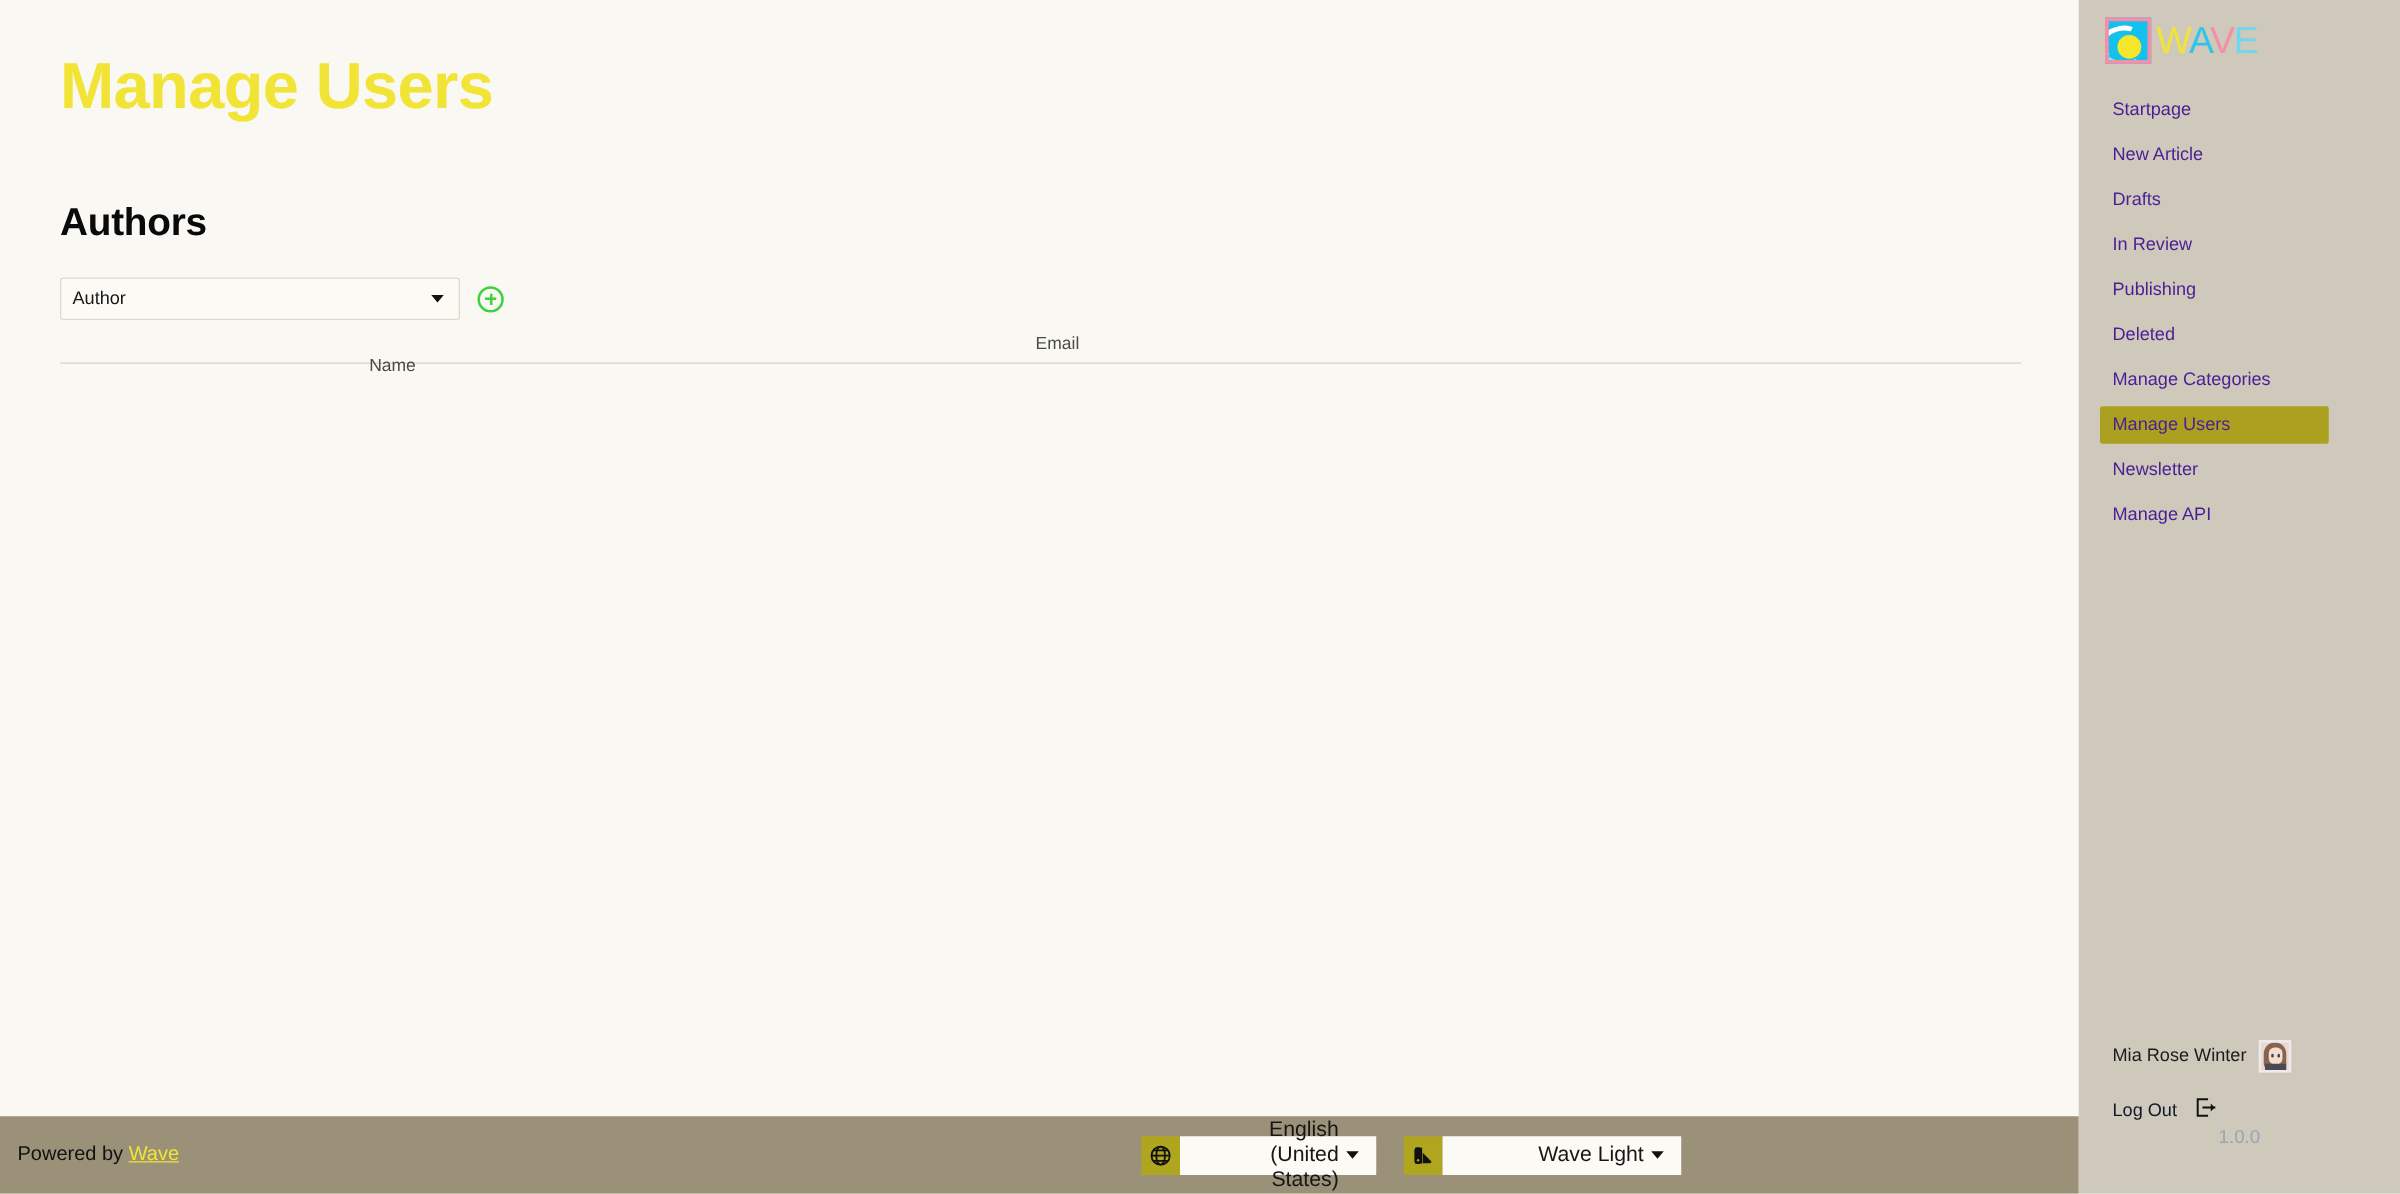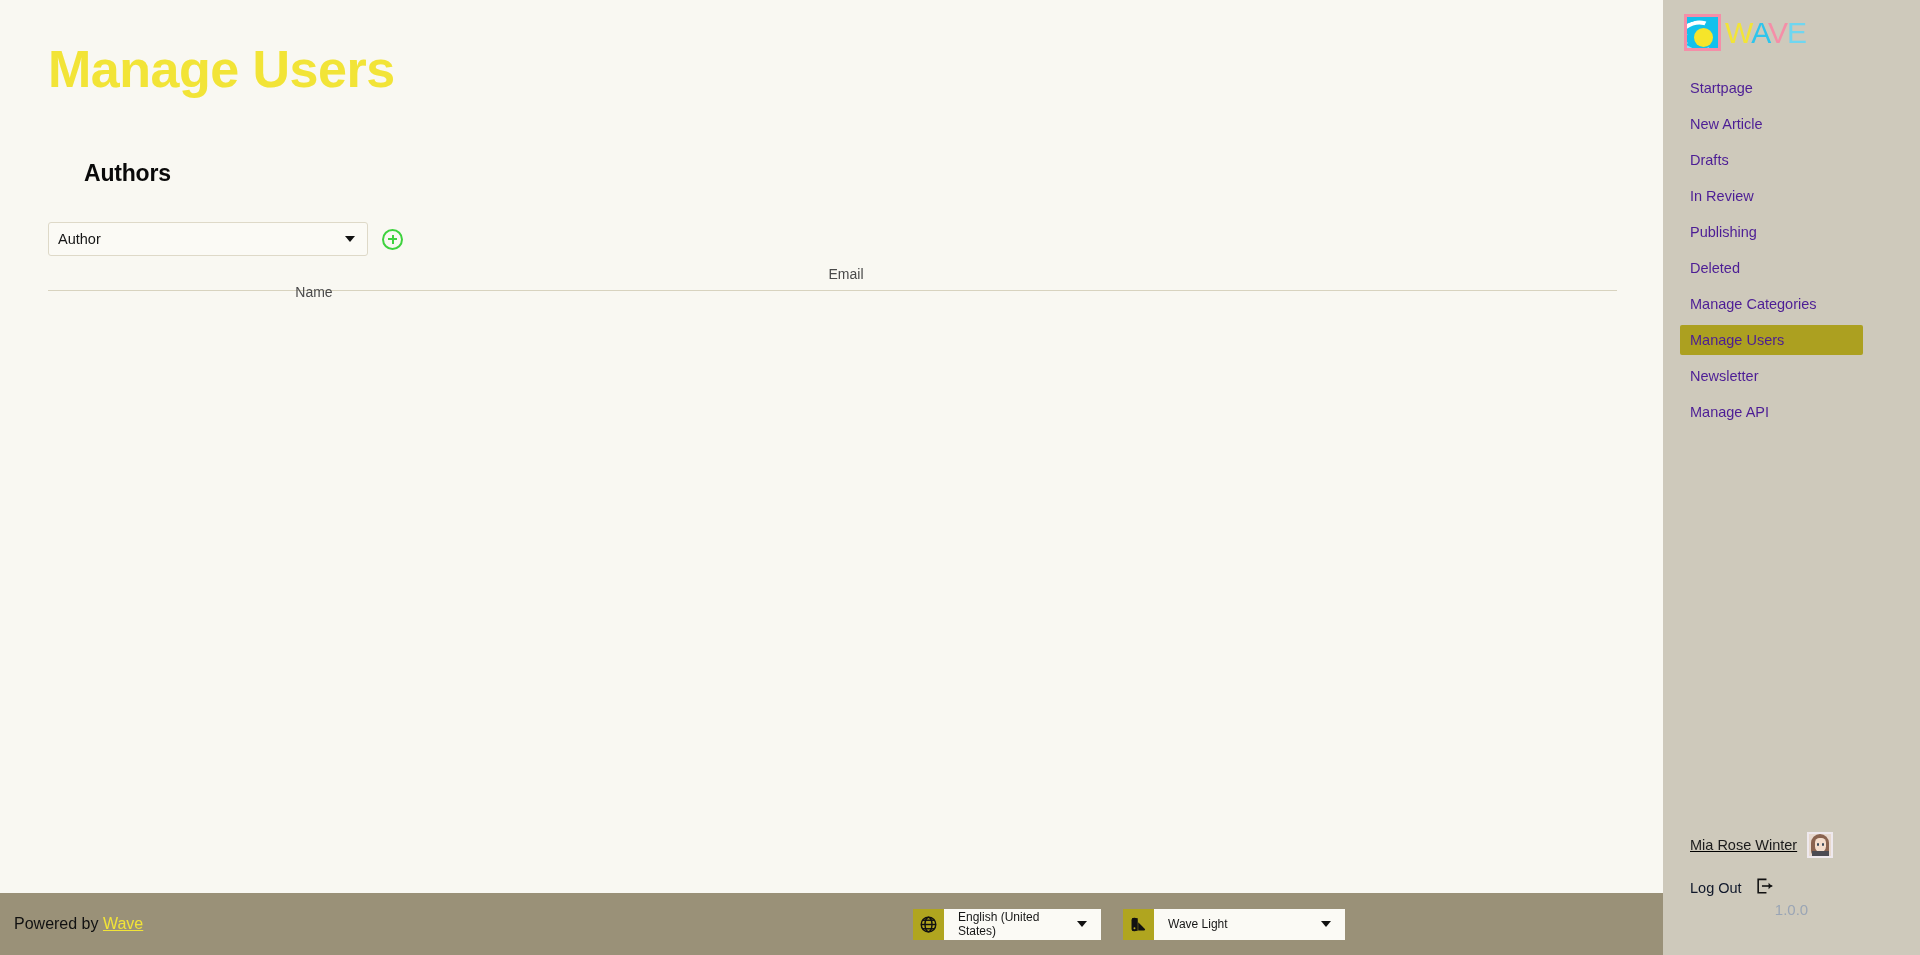--- a/index.html
+++ b/index.html
@@ -31,25 +31,24 @@
     left: 48px; top: 40px;
     font-size: 52px;
     font-weight: bold;
     color: #f2e437;
     letter-spacing: -0.5px;
     line-height: 1.15;
   }
   .section-title {
     position: absolute;
     left: 48px; top: 160px;
-    font-size: 23px;
+    font-size: 31px;
     font-weight: bold;
     color: #0a0a0a;
     letter-spacing: -0.2px;
-    margin-left: 36px;
   }
   .select-row {
     position: absolute;
     left: 48px; top: 222px;
     display: flex;
     align-items: center;
     gap: 14px;
   }
   .author-select {
     width: 320px;
@@ -166,24 +165,24 @@
     display: flex;
     align-items: center;
     justify-content: center;
     position: relative;
     padding: 0 30px 0 14px;
     cursor: pointer;
   }
   .fc-lang { width: 157px; }
   .fc-theme { width: 191px; }
   .fc-select .fc-label {
-    font-size: 12px;
+    font-size: 17px;
     color: #161616;
     width: 100%;
-    text-align: left;
+    text-align: right;
   }
   .fc-select .caret {
     position: absolute;
     right: 14px; top: 50%;
     transform: translateY(-50%);
     width: 0; height: 0;
     border-left: 5px solid transparent;
     border-right: 5px solid transparent;
     border-top: 6px solid #111;
   }
@@ -269,21 +268,20 @@
     width: 183px;
     border-radius: 2px;
   }
 
   .user-block {
     position: absolute;
     left: 27px; top: 832px;
     display: flex;
     align-items: center;
     gap: 10px;
-    text-decoration: underline;
   }
   .user-name {
     font-size: 14.5px;
     color: #1b1b1b;
   }
   .avatar {
     width: 26px; height: 26px;
     border: 2px solid #efe9ee;
     background: #e8d9cf;
     position: relative;

